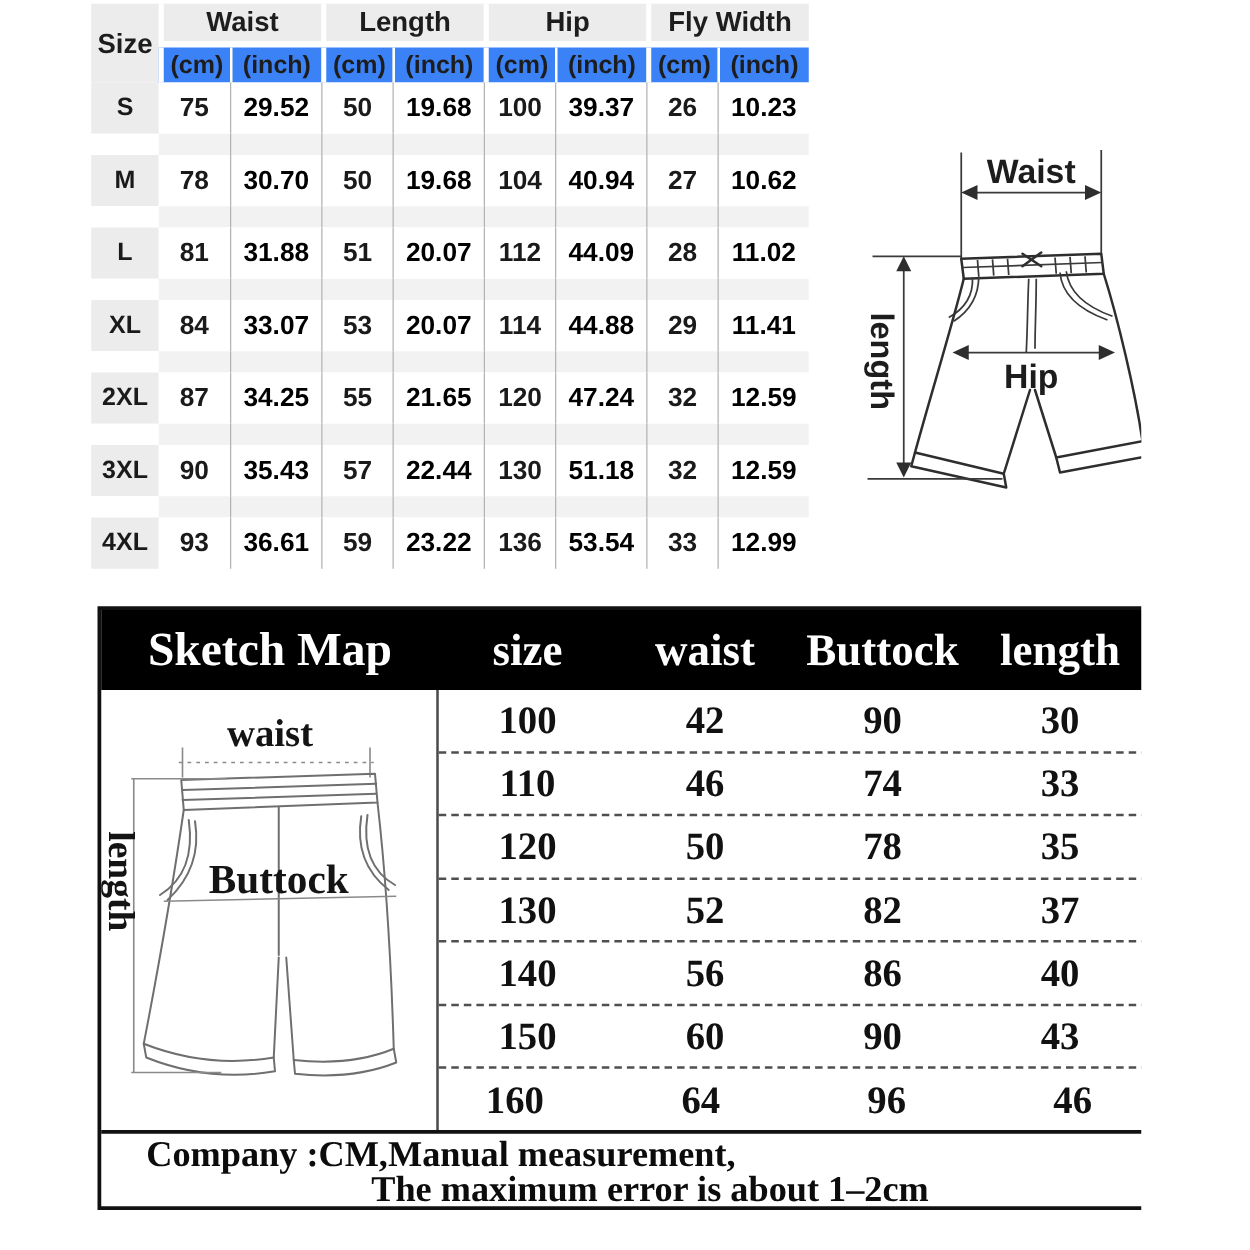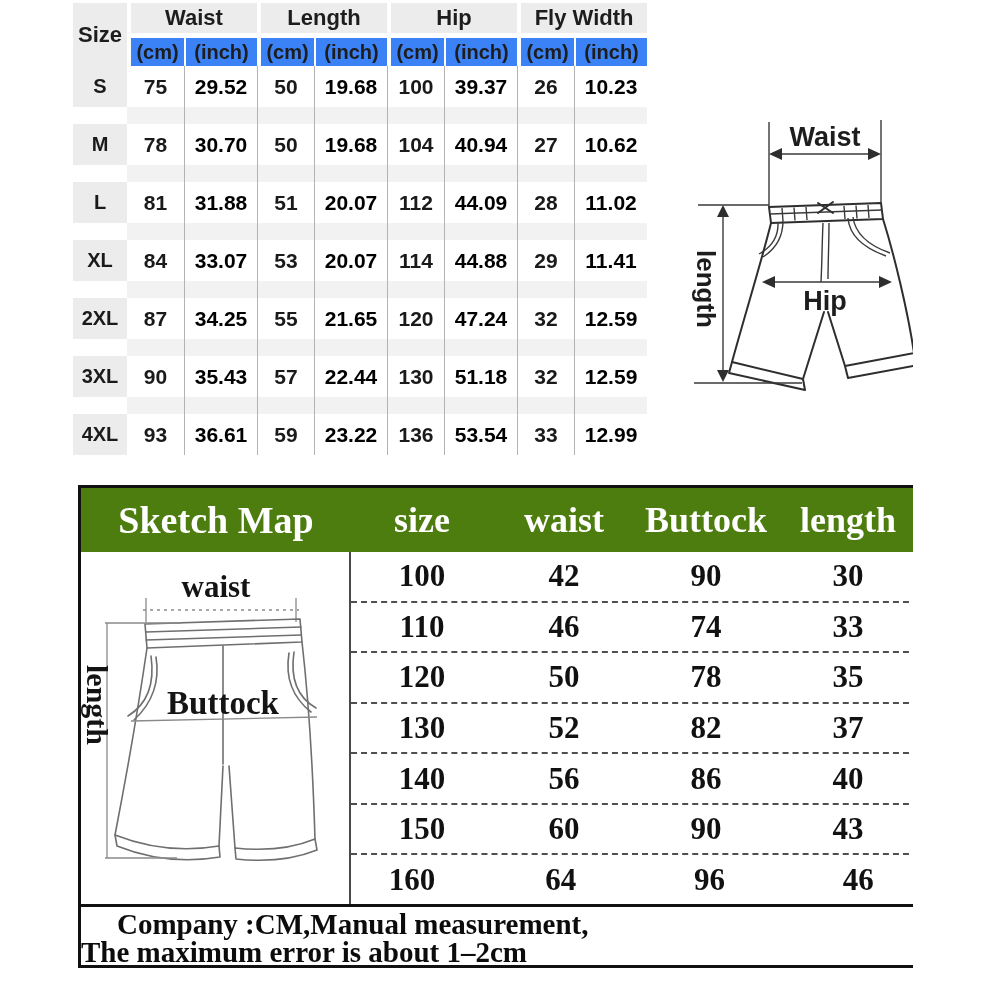--- a/index.html
+++ b/index.html
@@ -29,38 +29,38 @@
   .top-sketch svg{display:block;width:100%;height:100%;}
   .sk-line{stroke:#2e2e2e;stroke-width:2;fill:none;stroke-linecap:round;stroke-linejoin:round;}
   .sk-thin{stroke:#3a3a3a;stroke-width:1.4;fill:none;}
   .sk-head{fill:#2e2e2e;stroke:none;}
   .sk-text{fill:#1d1d1d;font-family:"Liberation Sans",sans-serif;font-weight:700;}
 
   
   .sketchbox{position:absolute;left:78px;top:485px;width:844px;height:483px;box-sizing:border-box;
              border:3px solid #111;background:#fff;display:flex;flex-direction:column;
              font-family:"Liberation Serif","DejaVu Serif",serif;}
-  .sb-header{height:64px;flex:0 0 64px;background:#4d7c0f;color:#fff;display:flex;font-weight:700;}
+  .sb-header{height:64px;flex:0 0 64px;background:#000000;color:#fff;display:flex;font-weight:700;}
   .sb-title{width:270px;flex:0 0 270px;display:flex;align-items:center;justify-content:center;font-size:38px;}
   .sb-cols{flex:1;display:grid;grid-template-columns:repeat(4,1fr);align-items:center;
            text-align:center;font-size:36px;}
   .sb-body{height:352px;flex:0 0 352px;display:flex;}
   .sb-sketch{width:268px;flex:0 0 268px;border-right:2px solid #4a4a4a;position:relative;}
   .sb-sketch svg{display:block;width:264px;height:350px;margin:1px auto 0 0;}
   .bt-line{stroke:#6f6f6f;stroke-width:1.6;fill:none;stroke-linecap:round;stroke-linejoin:round;}
   .bt-guide{stroke:#8a8a8a;stroke-width:1.3;fill:none;}
   .bt-text{fill:#141414;font-family:"Liberation Serif","DejaVu Serif",serif;font-weight:700;}
   .sb-table{flex:1;display:flex;flex-direction:column;}
   .sb-row{flex:1;display:grid;grid-template-columns:repeat(4,1fr);align-items:center;text-align:center;
           font-size:31px;font-weight:700;color:#111;border-bottom:2px dashed #4f4f4f;}
   .sb-row:last-child{border-bottom:none;gap:27px;}
   .sb-footer{flex:1;border-top:3px solid #111;font-weight:700;font-size:29px;color:#0c0c0c;
              line-height:28px;padding-top:3px;}
   .f1{margin-left:36px;}
-  .f2{}
+  .f2{margin-left:216px;}
 </style>
 </head>
 <body>
 
 <div class="canvas">
 
   <table class="sizechart">
     <colgroup>
       <col style="width:54px">
         <col style="width:57px">

